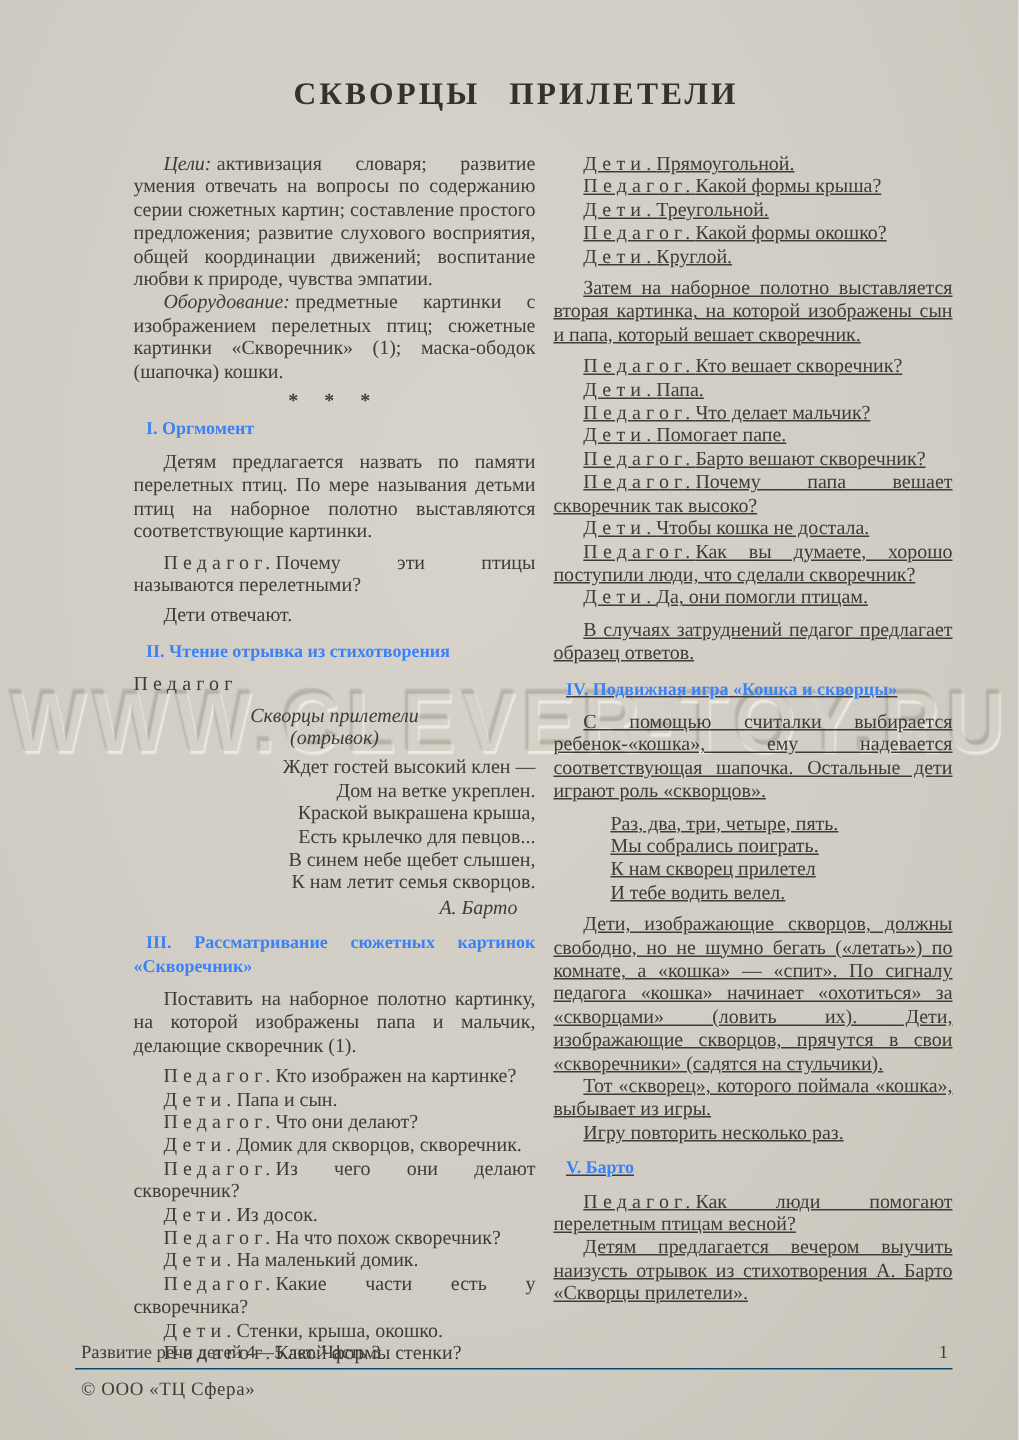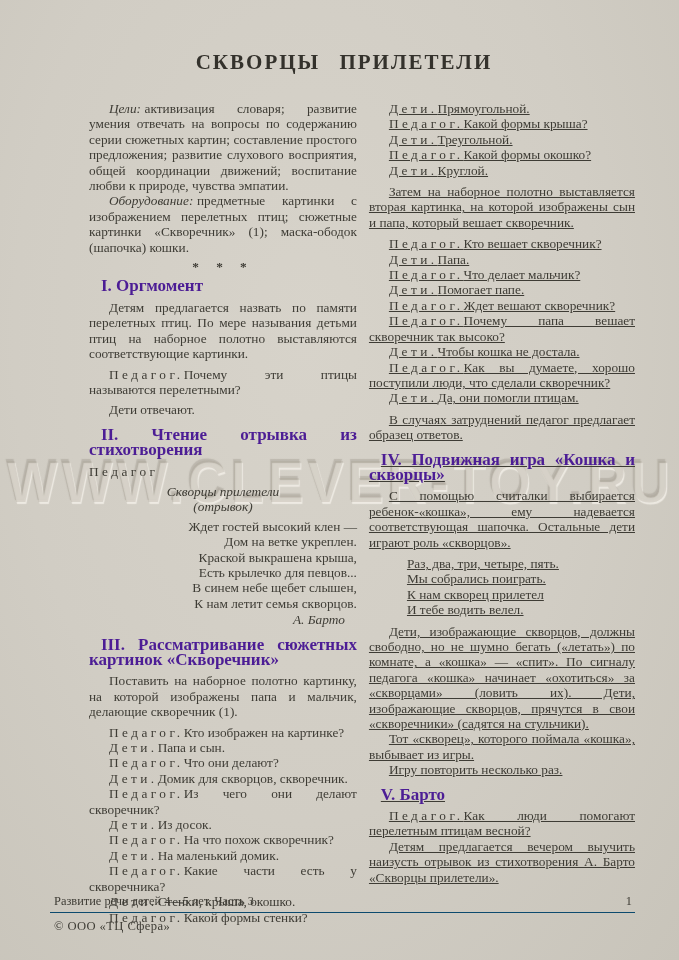--- a/index.html
+++ b/index.html
@@ -15,21 +15,21 @@
     text-align:center;font-size:21px;font-weight:bold;color:#34322c;
     letter-spacing:2px;word-spacing:12px;margin:0 0 26px 0;
   }
   .cols{display:flex;gap:12px;margin-left:36px;}
   .col{font-size:13.3px;line-height:15.4px;text-align:justify;}
   .col-left{width:285px;}
   .col-right{width:283px;text-decoration:underline;}
   p{margin:0;text-indent:1.5em;}
   .lbl{font-style:italic;margin-right:0.27em;}
   .stars{text-align:center;text-indent:0;letter-spacing:7px;font-weight:bold;margin:4px 0 2px 0;}
-  .sec{font-weight:bold;font-size:17px;text-indent:0.7em;margin:4px 0 6px 0;color:#4c1d95;}
+  .sec{font-weight:bold;font-size:12px;text-indent:0.7em;margin:4px 0 6px 0;color:#3b82f6;}
   .sec.mt{margin-top:9px;}
   .gap{margin-top:5px;}
   .gap2{margin-top:6px;}
   .spk{letter-spacing:0.26em;}
   .noind{text-indent:0;}
   .poem-title{text-align:center;text-indent:0;font-style:italic;margin-top:5px;}
   .poem{margin:4px 0 1px 36px;text-align:right;}
   .poem div{white-space:nowrap;}
   .attrib{text-align:right;font-style:italic;padding-right:12px;text-indent:0;}
   .verse{margin:6px 0 6px 38px;text-align:left;}
@@ -106,21 +106,21 @@
         <p><span class="spk">Дети.</span><span>Треугольной.</span></p>
         <p><span class="spk">Педагог.</span><span>Какой формы окошко?</span></p>
         <p><span class="spk">Дети.</span><span>Круглой.</span></p>
       </div>
       <p class="gap2">Затем на наборное полотно выставляется вторая картинка, на которой изображены сын и папа, который вешает скворечник.</p>
       <div class="gap2">
         <p><span class="spk">Педагог.</span><span>Кто вешает скворечник?</span></p>
         <p><span class="spk">Дети.</span><span>Папа.</span></p>
         <p><span class="spk">Педагог.</span><span>Что делает мальчик?</span></p>
         <p><span class="spk">Дети.</span><span>Помогает папе.</span></p>
-        <p><span class="spk">Педагог.</span><span>Ждет вешают скворечник?</span></p>
+        <p><span class="spk">Педагог.</span><span>Барто вешают скворечник?</span></p>
         <p><span class="spk">Педагог.</span><span>Почему папа вешает скворечник так высоко?</span></p>
         <p><span class="spk">Дети.</span><span>Чтобы кошка не достала.</span></p>
         <p><span class="spk">Педагог.</span><span>Как вы думаете, хорошо поступили люди, что сделали скворечник?</span></p>
         <p><span class="spk">Дети.</span><span>Да, они помогли птицам.</span></p>
       </div>
       <p class="gap2">В случаях затруднений педагог предлагает образец ответов.</p>
       <div class="sec mt">IV. Подвижная игра «Кошка и скворцы»</div>
       <p>С помощью считалки выбирается ребенок-«кошка», ему надевается соответствующая шапочка. Остальные дети играют роль «скворцов».</p>
       <div class="verse">
         <div>Раз, два, три, четыре, пять.</div>

